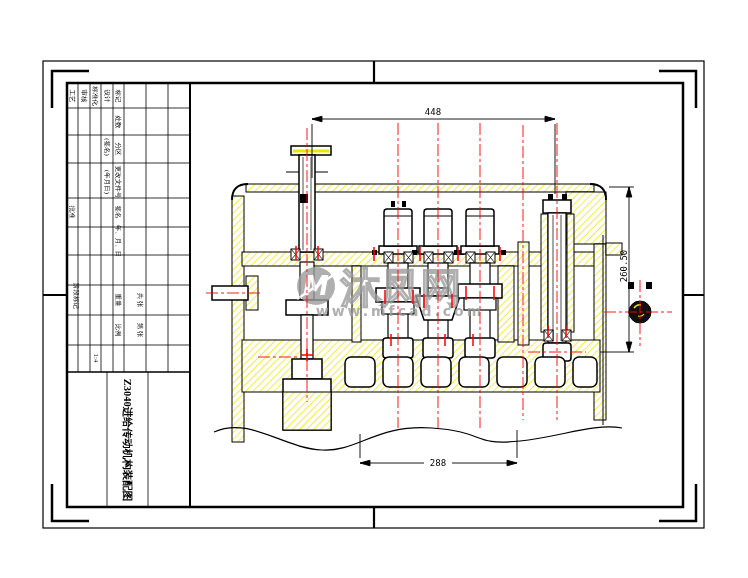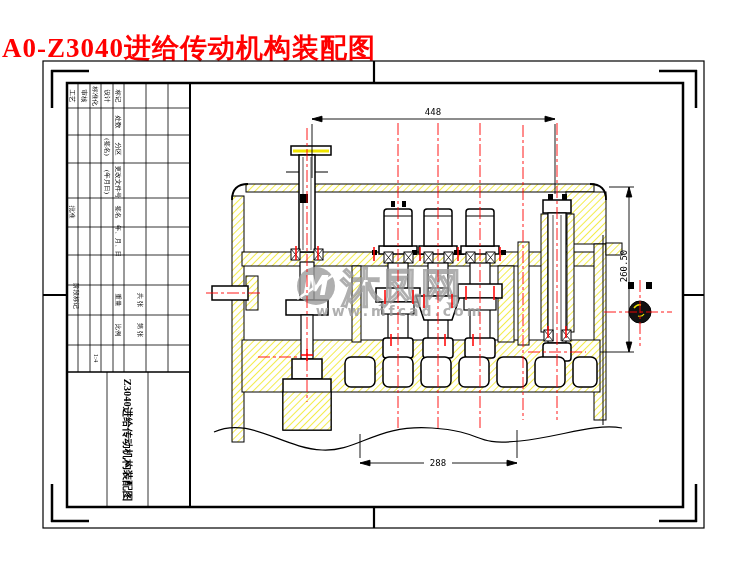--- a/index.html
+++ b/index.html
@@ -18,21 +18,20 @@
   .wmurl{font-family:"DejaVu Sans",sans-serif;font-size:14px;font-weight:bold;
         fill:#9c9c9c;letter-spacing:3px;}
   .wmM{font-family:"DejaVu Sans",sans-serif;font-size:26px;font-weight:bold;
         font-style:italic;fill:#ffffff;}
 </style>
 </head>
 <body>
 
 <div class="page">
 
-  <h1 class="page-title">A0-Z3040进给传动机构装配图</h1>
 
   <svg width="748" height="578" viewBox="0 0 748 578">
     <defs>
       <pattern id="hy" width="5" height="5" patternUnits="userSpaceOnUse" patternTransform="rotate(45)">
         <rect width="5" height="5" fill="#ffffff"></rect>
         <line x1="0" y1="0" x2="0" y2="5" stroke="#efe400" stroke-width="1.4"></line>
       </pattern>
       <g id="xb">
         <rect x="0" y="0" width="9" height="11" fill="#fff" stroke="#000" stroke-width="1"></rect>
         <line x1="0" y1="0" x2="9" y2="11" stroke="#000" stroke-width="0.8"></line>

